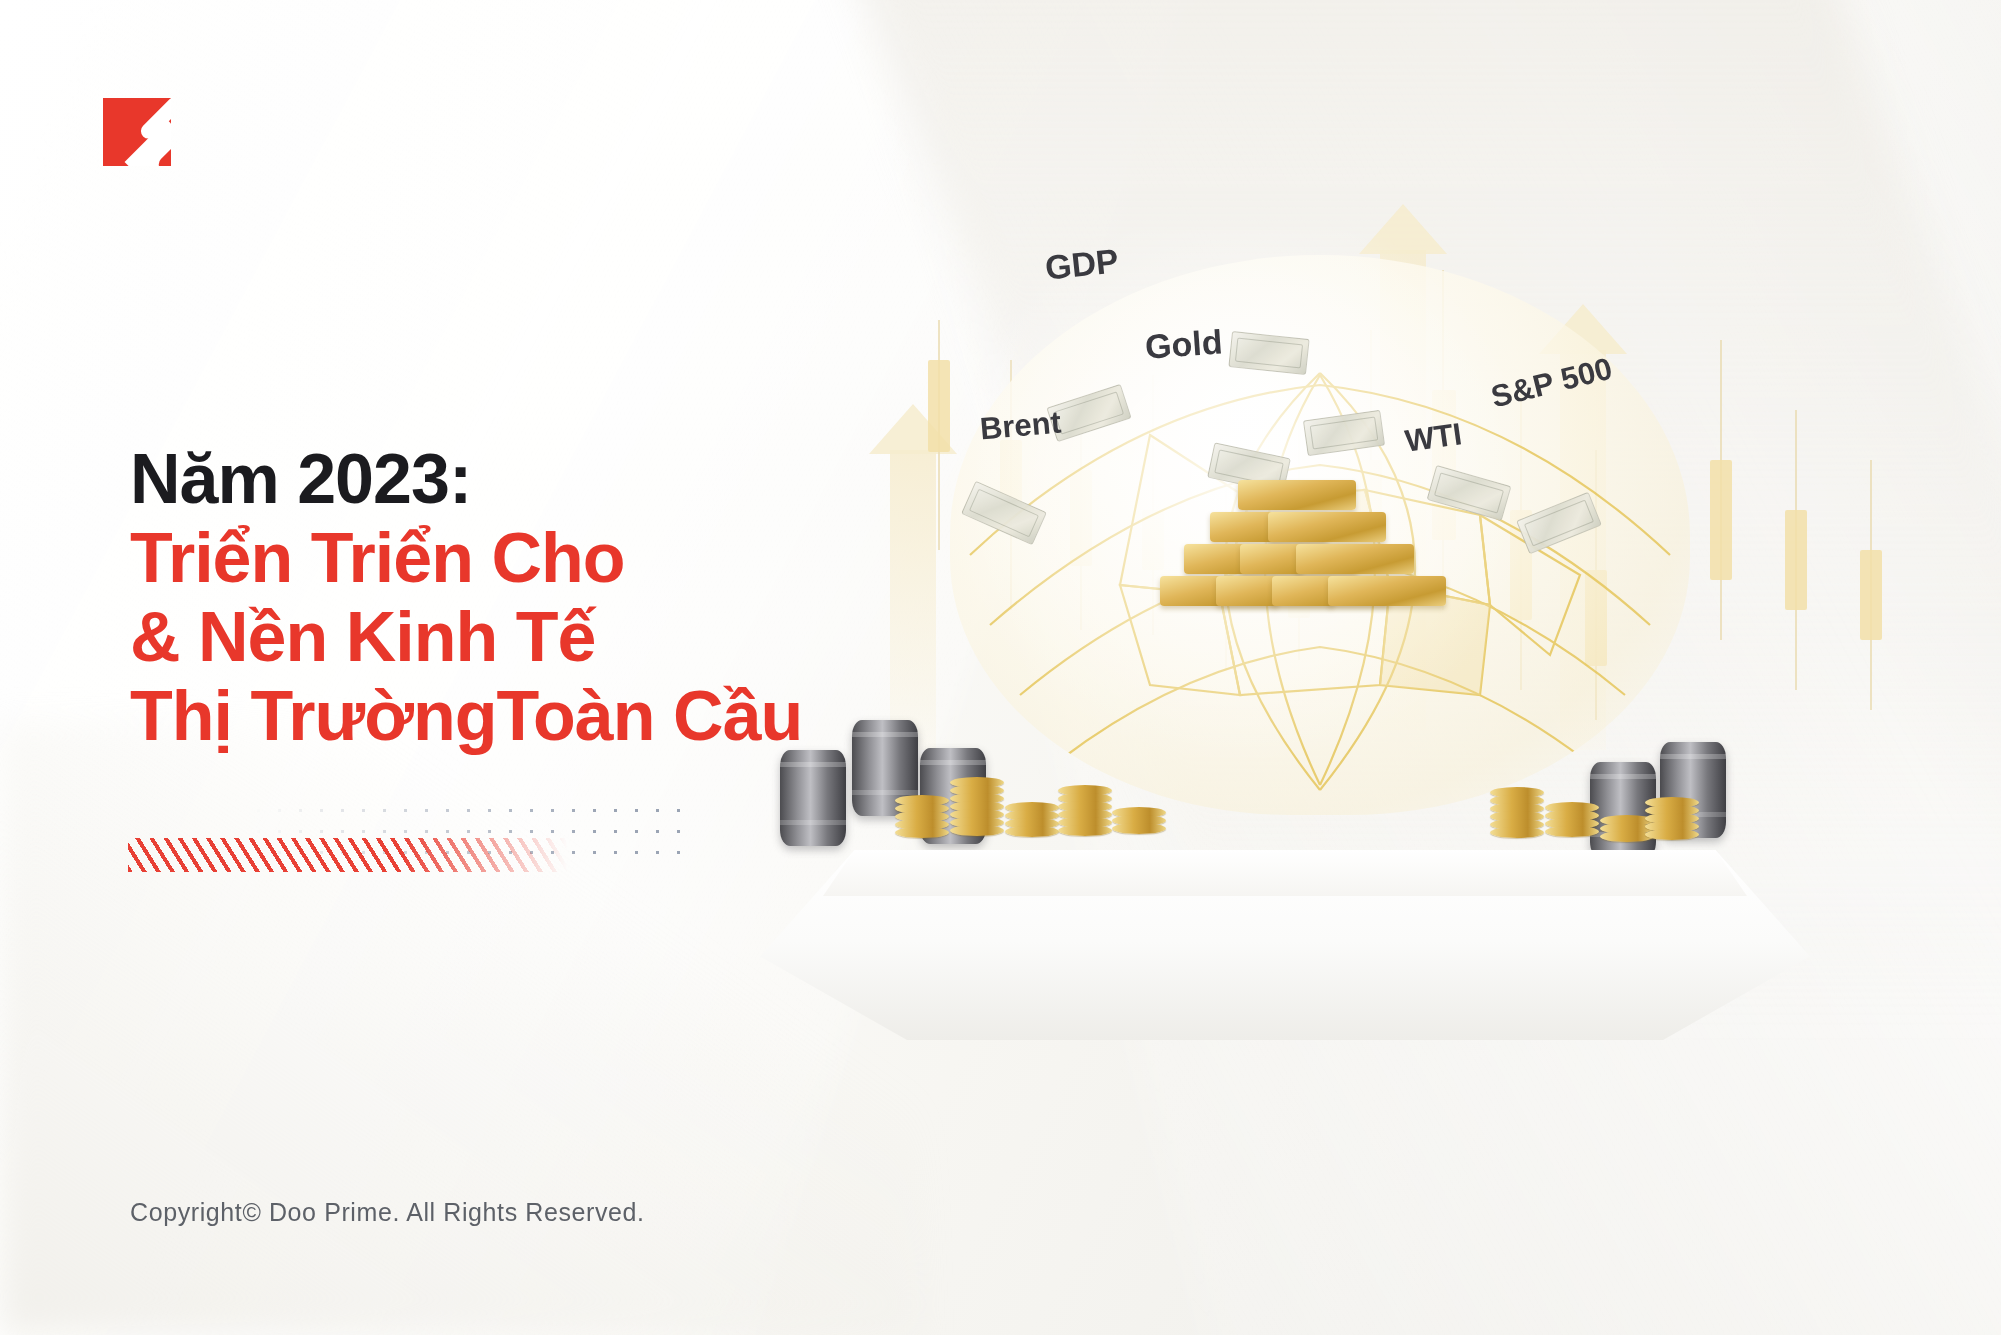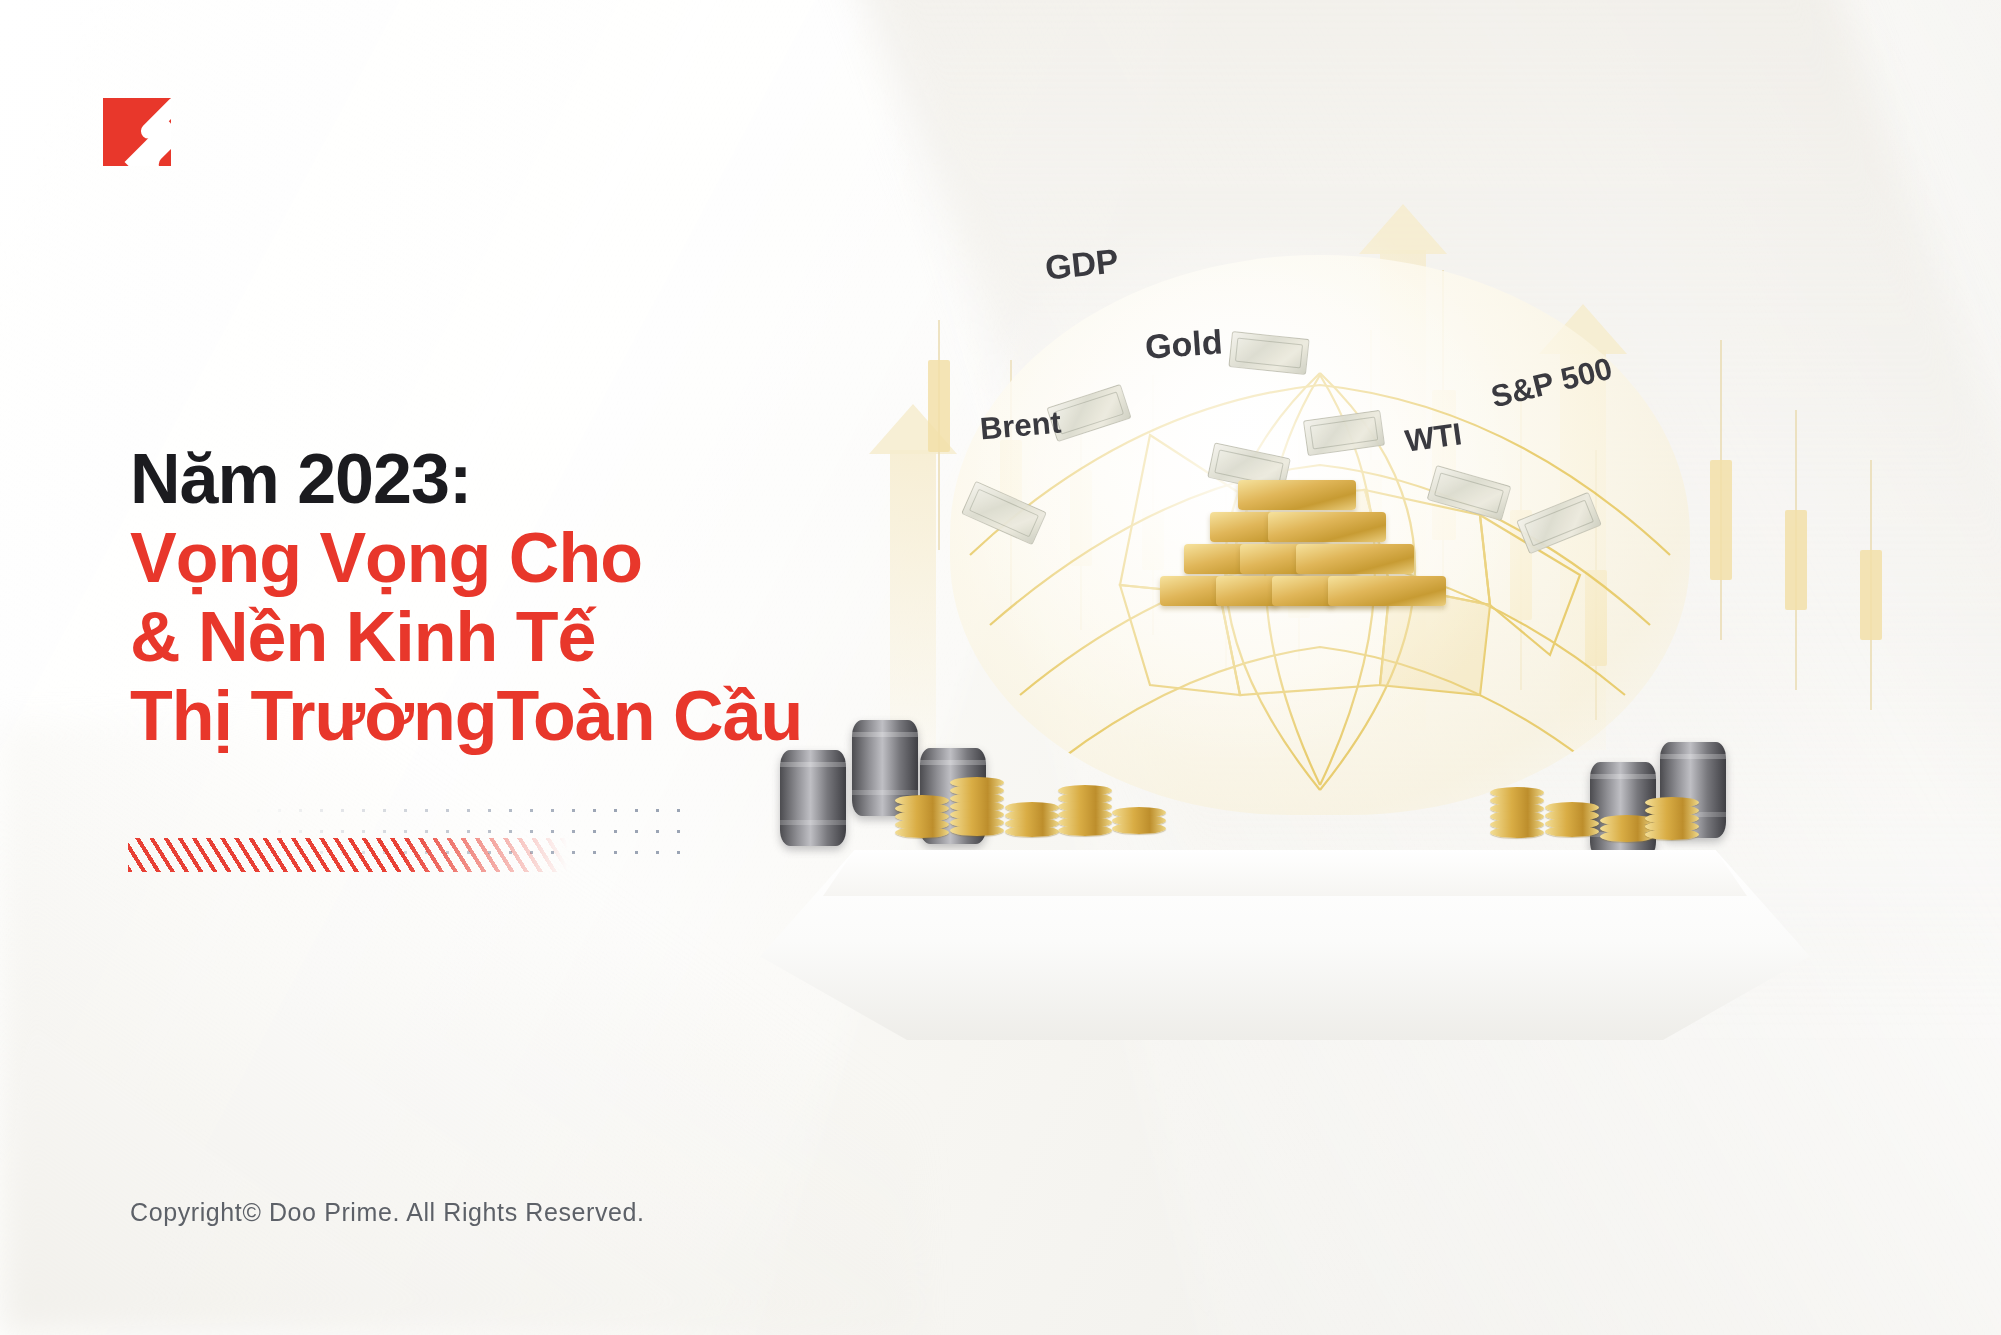--- a/index.html
+++ b/index.html
@@ -218,21 +218,21 @@
   <div class="logo">
     <div class="logo-mark">
       <div class="cut"></div>
       <div class="bar-a"></div>
       <div class="bar-b"></div>
     </div>
   </div>
 
   <div class="headline">
     <div class="l black">Năm 2023:</div>
-    <div class="l red">Vọng Vọng Cho</div>
+    <div class="l red">Triển Triển Cho</div>
     <div class="l red">&amp; Nền Kinh Tế</div>
     <div class="l red">Thị TrườngToàn Cầu</div>
   </div>
 
   <div class="deco">
     <div class="dots"></div>
     <div class="stripes"></div>
   </div>
 
   <div class="copyright">Copyright© Doo Prime. All Rights Reserved.</div>

